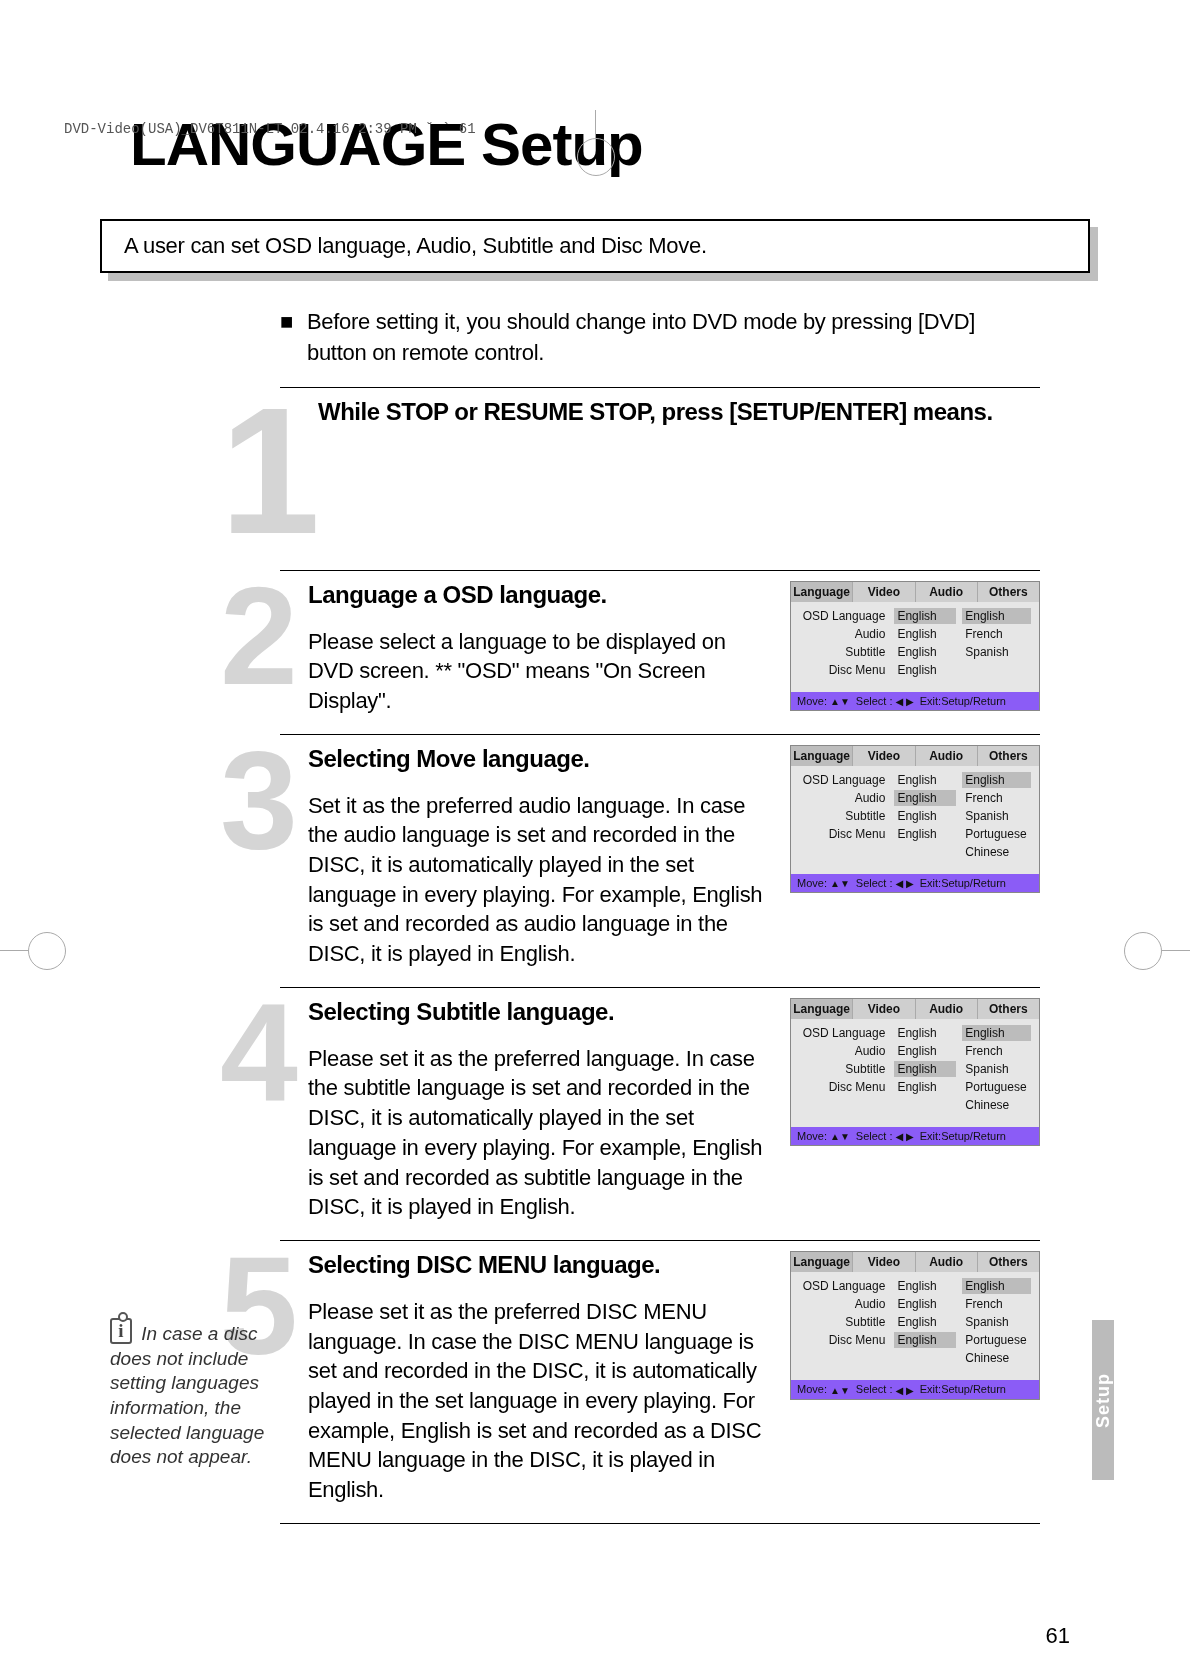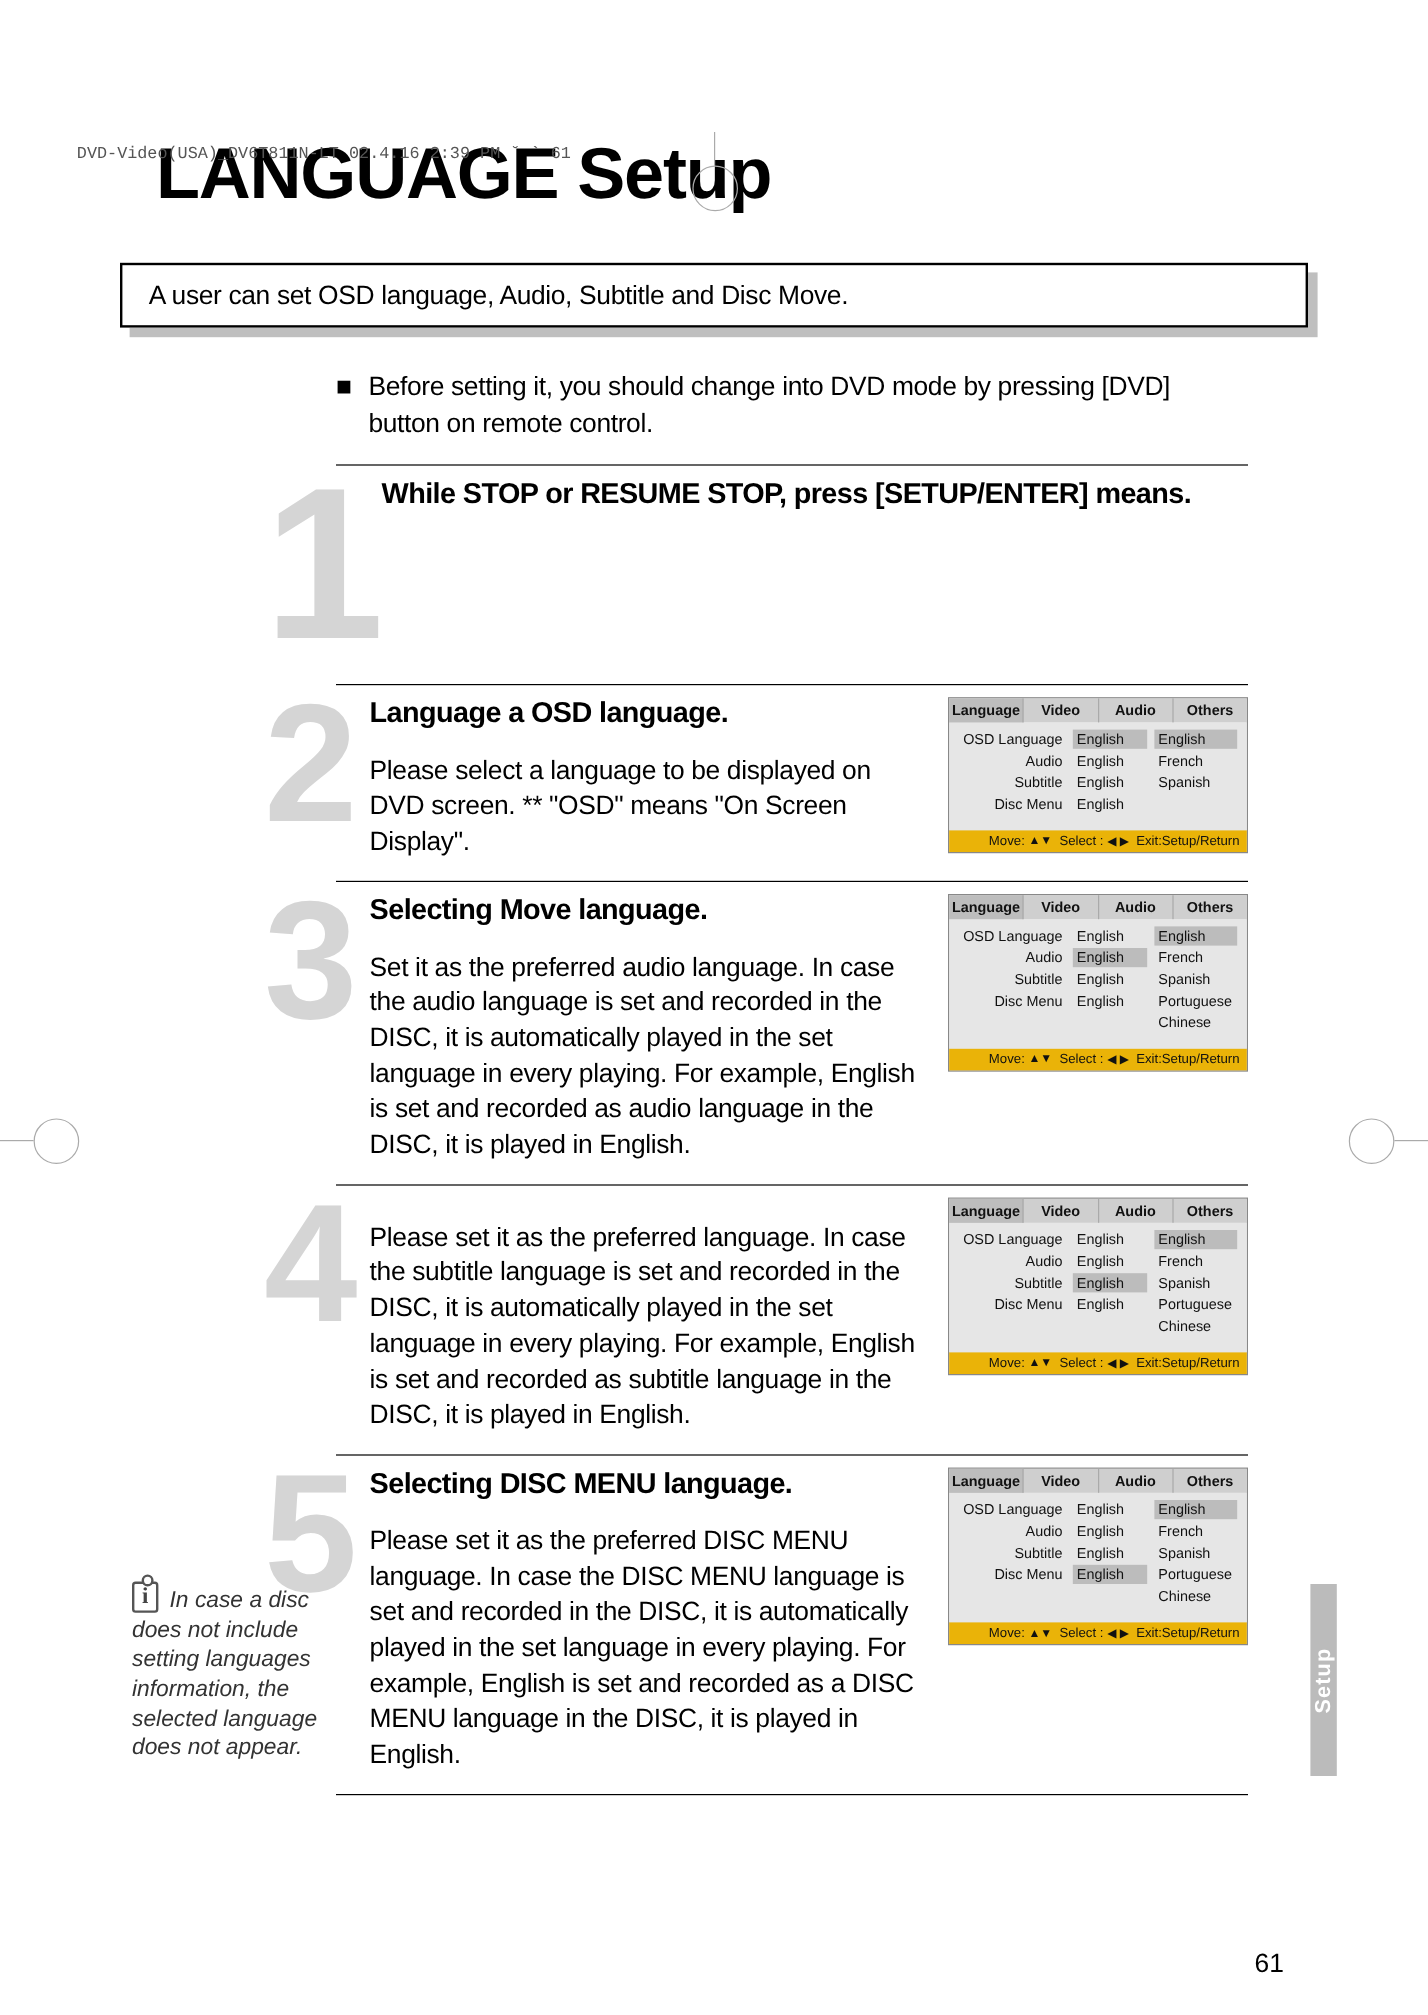--- a/index.html
+++ b/index.html
@@ -155,26 +155,26 @@
     background: #e6e6e6;
     min-height: 88px;
   }
   .osd-col { display: flex; flex-direction: column; gap: 2px; }
   .osd-col.labels { flex: 1.3; text-align: right; }
   .osd-col.vals { flex: 0.9; }
   .osd-col.opts { flex: 1; }
   .osd-cell { padding: 1px 3px; font-size: 12px; white-space: nowrap; }
   .osd-cell.hl { background: #bcbcbc; }
   .osd-foot {
-    background: #eab308;
+    background: #8b5cf6;
     font-size: 11px;
     padding: 3px 6px;
     display: flex;
     gap: 6px;
-    justify-content: flex-end;
+    justify-content: flex-start;
   }
   .tri { display: inline-block; font-size: 10px; vertical-align: middle; }
 
   
   .side-note {
     position: absolute;
     left: 110px;
     top: 1208px;
     width: 160px;
     font-size: 19px;
@@ -355,20 +355,21 @@
               </div>
             </div>
           </div>
         </div>
         <hr class="hr">
         <div class="step step4">
           <div class="num">4</div>
           <div class="step-body">
             <div class="step-row">
               <div class="step-col-text">
+                <div class="step-sub">Selecting Subtitle language.</div>
                 <div class="step-text">Please set it as the preferred language. In case the subtitle language is set and recorded in the DISC, it is automatically played in the set language in every playing. For example, English is set and recorded as subtitle language in the DISC, it is played in English.</div>
               </div>
               <div class="osd-box">
                 <div class="osd-tabs">
                   <div class="osd-tab active">Language</div>
                   <div class="osd-tab">Video</div>
                   <div class="osd-tab">Audio</div>
                   <div class="osd-tab">Others</div>
                 </div>
                 <div class="osd-body">

